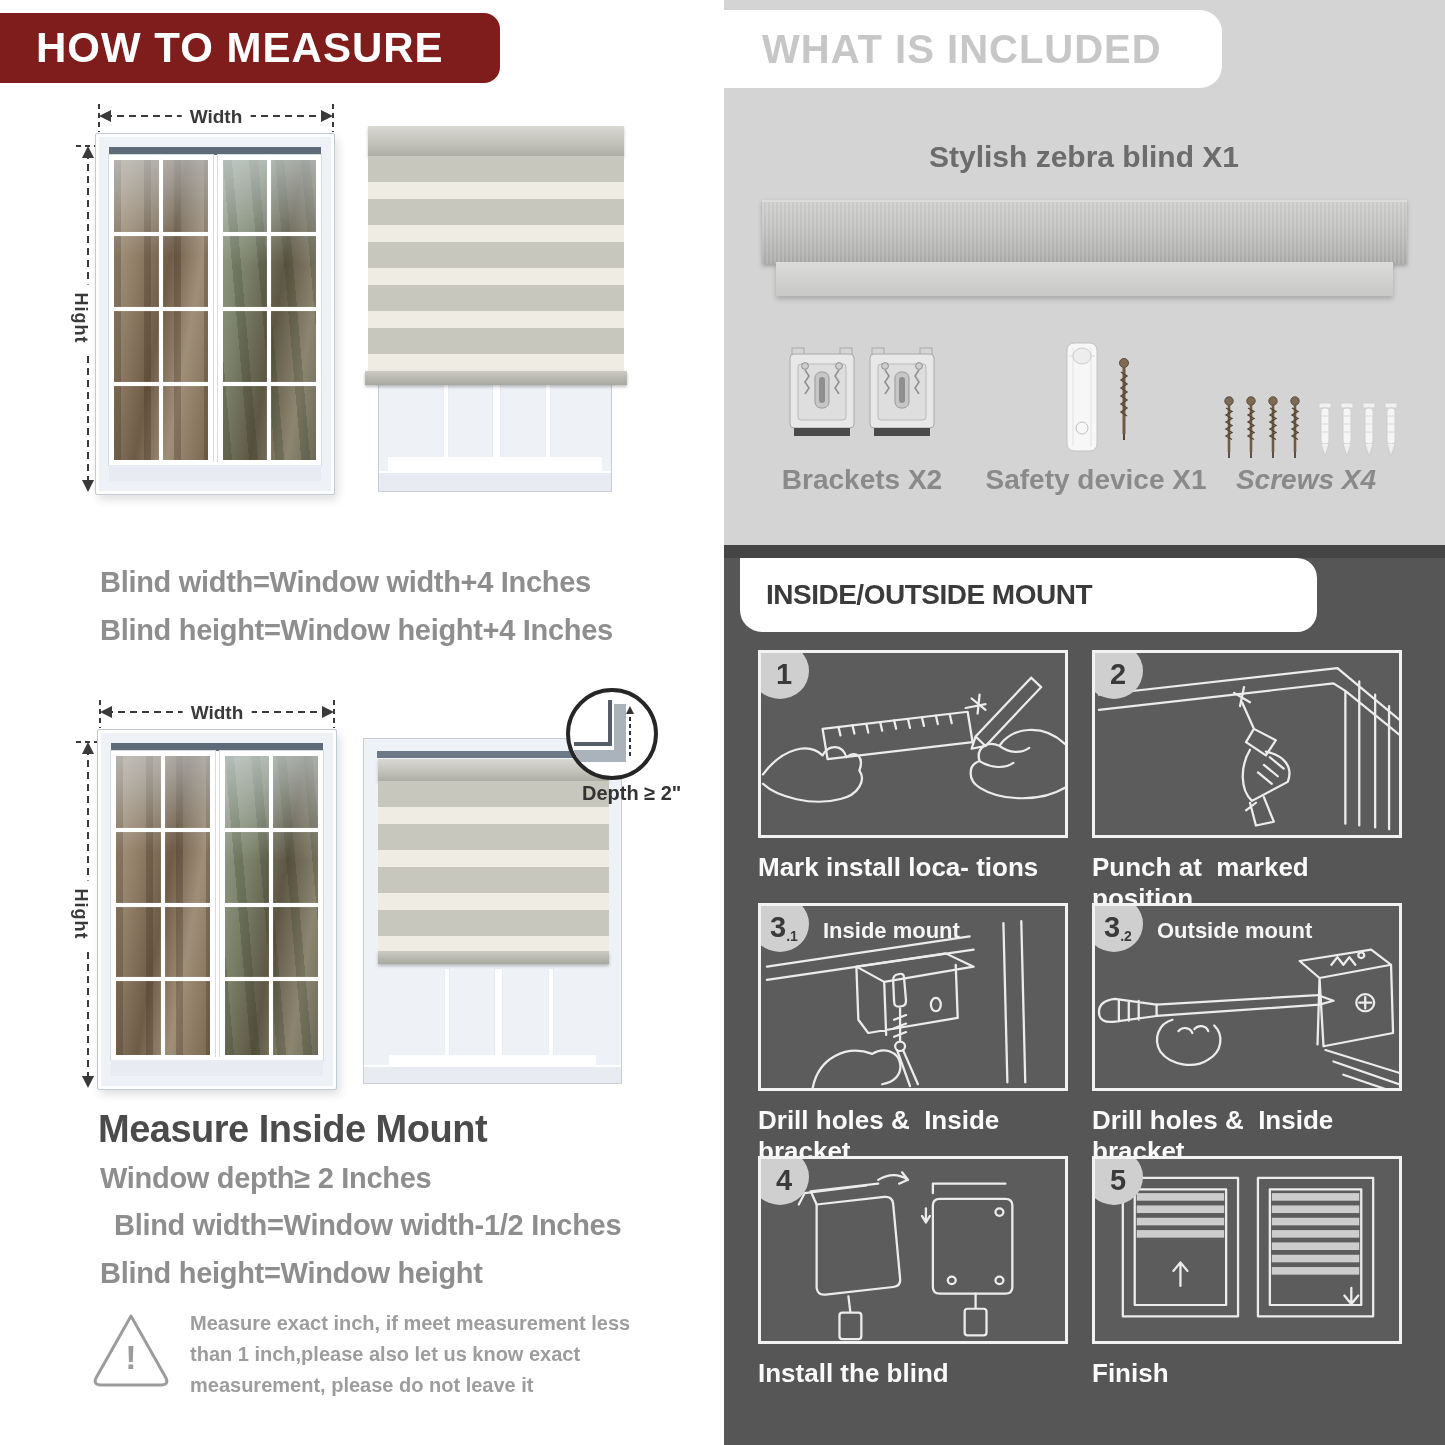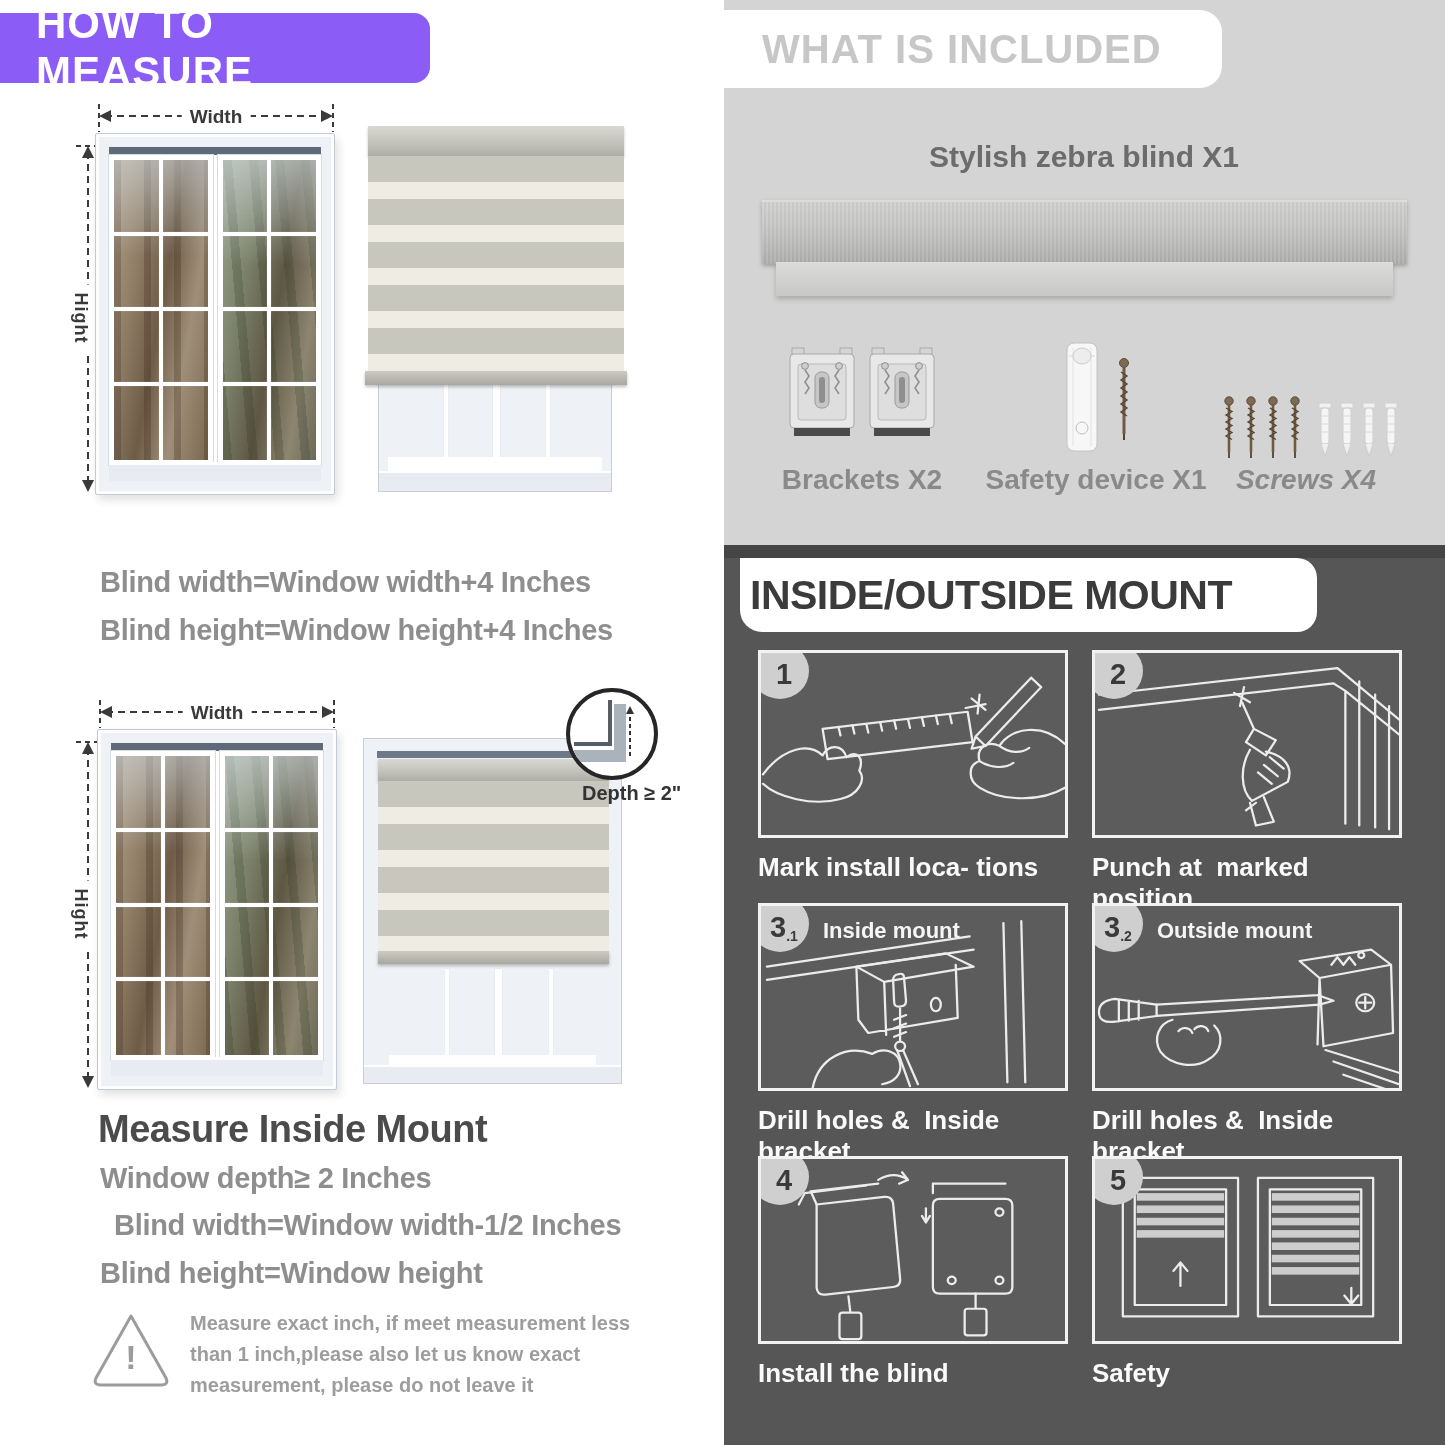--- a/index.html
+++ b/index.html
@@ -1,21 +1,21 @@
 <!DOCTYPE html>
 <html><head>
 <meta charset="utf-8">
 <style>
   html,body{margin:0;padding:0;background:#fff;}
   #canvas{position:relative;width:1445px;height:1445px;background:#ffffff;overflow:hidden;
           font-family:"Liberation Sans","DejaVu Sans",sans-serif;}
   .abs{position:absolute;}
 
   
-  .howto-banner{left:0;top:13px;width:430px;height:70px;background:#8b5cf6;
+  .howto-banner{left:0;top:13px;width:500px;height:70px;background:#7f1d1d;
     border-radius:0 16px 16px 0;display:flex;align-items:center;}
   .howto-banner span{color:#fff;font-size:42px;font-weight:700;letter-spacing:1px;padding-left:36px;}
 
   
   .dim-h{height:32px;}
   .dim-h svg,.dim-v svg{position:absolute;left:0;top:0;}
   .dim-label{position:absolute;left:50%;top:4px;transform:translateX(-50%);
     background:#fff;padding:0 8px;font-size:19px;font-weight:700;color:#3a3a3a;white-space:nowrap;}
   .dim-v{width:30px;}
   .dim-vlabel{position:absolute;top:50%;left:-4px;transform:translateY(-50%);
@@ -80,21 +80,21 @@
     linear-gradient(180deg,#d2d2d0 0%,#c6c6c4 45%,#b0b0ae 100%);
     box-shadow:0 2px 4px rgba(0,0,0,.25);border-top:2px solid #dedddb;}
   .underbar{position:absolute;left:52px;top:262px;width:617px;height:34px;
     background:linear-gradient(180deg,#dcdcda,#c7c7c5);box-shadow:0 3px 5px rgba(0,0,0,.2);}
   .part-cap{position:absolute;top:464px;text-align:center;font-size:28px;font-weight:700;color:#8a8a8a;}
 
   .mount{position:absolute;left:0;top:545px;width:100%;height:900px;background:#565656;}
   .mount-topstrip{position:absolute;left:0;top:0;width:100%;height:13px;background:#454545;}
   .mount-banner{position:absolute;left:16px;top:13px;width:577px;height:74px;background:#fff;
     border-radius:0 20px 20px 22px;display:flex;align-items:center;}
-  .mount-banner span{color:#3b3b3b;font-size:41px;font-weight:700;letter-spacing:-.5px;padding-left:10px;text-align:center;}
+  .mount-banner span{color:#3b3b3b;font-size:28px;font-weight:700;letter-spacing:-.5px;padding-left:26px;text-align:center;}
 
   .step{position:absolute;width:310px;}
   .panel{position:relative;width:100%;height:188px;border:3px solid #f2f2f2;box-sizing:border-box;
     background:#5c5c5c;overflow:hidden;}
   .panel svg{position:absolute;left:0;top:0;width:100%;height:100%;}
   .badge{position:absolute;left:-10px;top:-10px;width:58px;height:56px;border-radius:50%;
     background:#cfcfcf;display:flex;align-items:center;justify-content:center;
     padding:6px 0 0 8px;box-sizing:border-box;z-index:3;}
   .badge-num{font-size:29px;font-weight:700;color:#3a3a3a;line-height:1;}
   .badge-sub{font-size:14px;font-weight:700;color:#3a3a3a;align-self:flex-end;margin-bottom:8px;}
@@ -469,18 +469,18 @@
               <path d="M164,20 h116 v146 h-116 Z M176,32 h92 v122 h-92 Z"></path>
               <path d="M86,134 v-24 M79,118 l7,-9 l7,9"></path>
               <path d="M258,136 v16 M251,144 l7,9 l7,-9"></path>
             </g>
           </svg>
           <div class="badge">
             <span class="badge-num">5</span>
             <span class="badge-sub"></span>
           </div>
         </div>
-        <div class="step-cap">Safety</div>
+        <div class="step-cap">Finish</div>
       </div>
 
     </div>
   </div>
 </div>
 
 </body></html>

